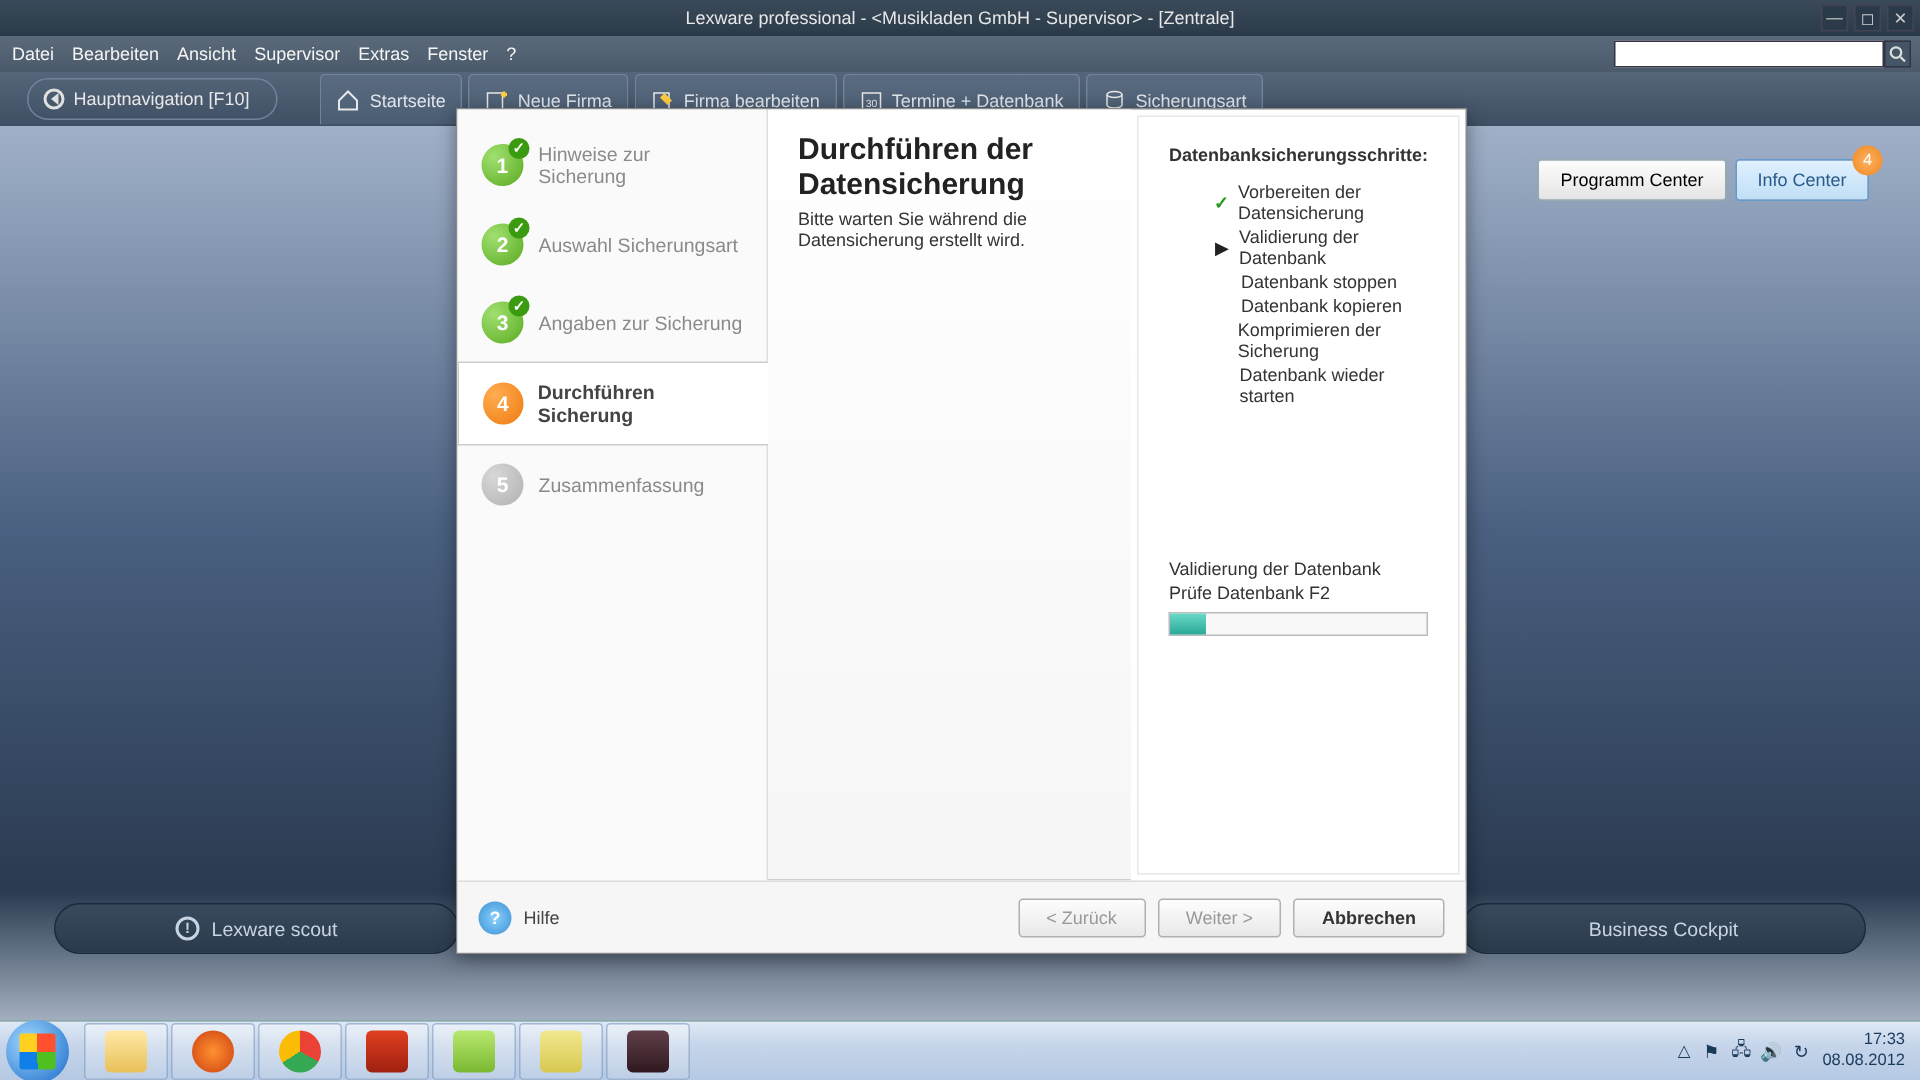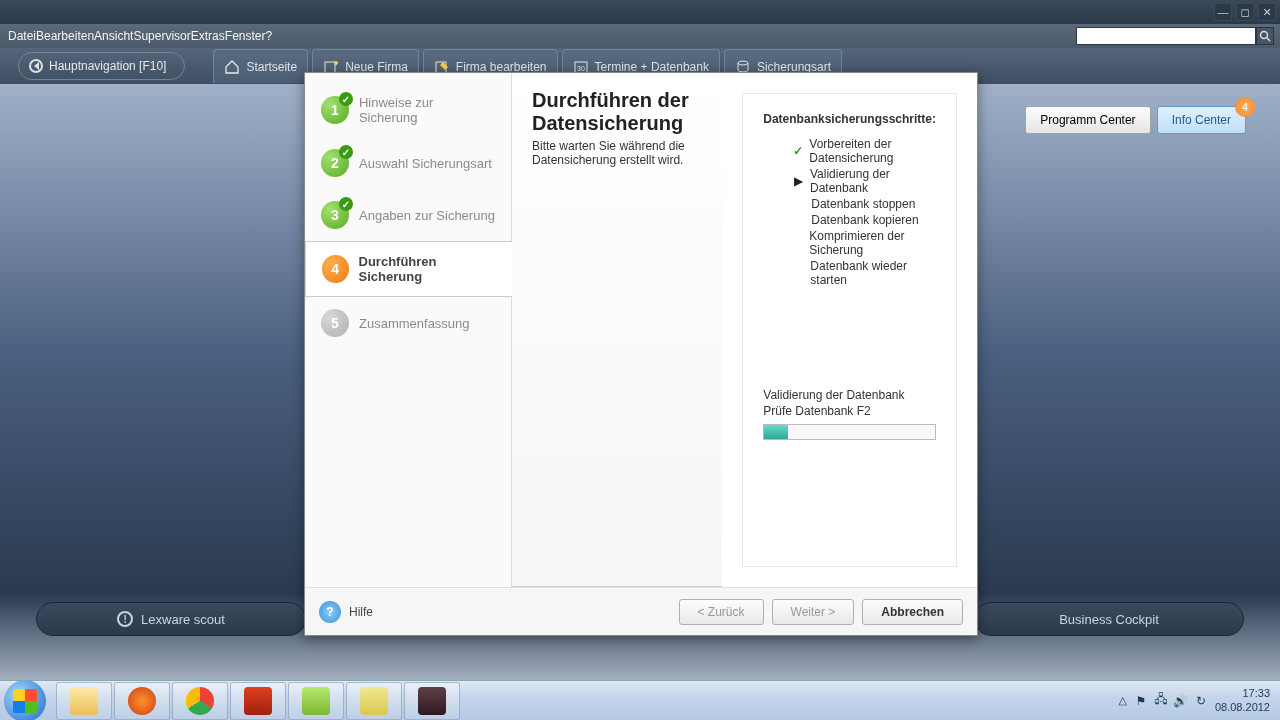--- a/index.html
+++ b/index.html
@@ -5,21 +5,21 @@
 * { margin: 0; padding: 0; box-sizing: border-box; font-family: "Segoe UI", Tahoma, sans-serif; }
 body { width: 1280px; height: 720px; overflow: hidden; background: #1a1a1a; position: relative; }
 
 
 .titlebar { height: 24px; background: linear-gradient(#3a4a5a, #2a3a48); display: flex; align-items: center; justify-content: center; position: relative; }
 .titlebar-text { color: #e8e8e8; font-size: 12px; }
 .win-controls { position: absolute; right: 4px; display: flex; gap: 4px; }
 .win-btn { width: 18px; height: 18px; background: #2a3a48; border: 1px solid #445; display: flex; align-items: center; justify-content: center; color: #ccc; font-size: 11px; cursor: pointer; }
 
 
-.menubar { height: 24px; background: linear-gradient(#5a6a7a, #4a5a6a); display: flex; align-items: center; padding: 0 8px; position: relative; }
+.menubar { height: 24px; background: linear-gradient(#5a6a7a, #4a5a6a); display: flex; align-items: center; padding: 0 8px; gap: 12px; position: relative; }
 .menu-item { color: #f5f5f5; font-size: 12px; cursor: pointer; }
 .search-box { position: absolute; right: 6px; display: flex; }
 .search-input { width: 180px; height: 18px; background: #fff; border: 1px solid #334; font-size: 11px; padding: 0 4px; }
 .search-btn { width: 18px; height: 18px; background: #445566; border: 1px solid #334; display: flex; align-items: center; justify-content: center; }
 
 
 .toolbar-row { height: 36px; background: linear-gradient(#55657a, #3f4f63); display: flex; align-items: center; position: relative; }
 .nav-pill { margin-left: 18px; height: 28px; padding: 0 18px 0 10px; border: 1px solid #72849a; border-radius: 14px; display: flex; align-items: center; gap: 6px; color: #e8e8e8; font-size: 12px; cursor: pointer; }
 .nav-pill-icon { width: 14px; height: 14px; border: 2px solid #e0e0e0; border-radius: 50%; position: relative; }
 .nav-pill-icon::after { content: ''; position: absolute; left: 3px; top: 1px; width: 0; height: 0; border-top: 4px solid transparent; border-bottom: 4px solid transparent; border-right: 5px solid #e0e0e0; }
@@ -49,21 +49,21 @@
 .step-num { width: 28px; height: 28px; border-radius: 50%; display: flex; align-items: center; justify-content: center; color: #fff; font-size: 14px; font-weight: bold; position: relative; }
 .step-num.done { background: radial-gradient(circle at 30% 30%, #a0e070, #5aaa20); }
 .step-num.done::after { content: '✓'; position: absolute; top: -4px; right: -4px; width: 14px; height: 14px; background: #3a9a10; border-radius: 50%; color: #fff; font-size: 10px; display: flex; align-items: center; justify-content: center; }
 .step-num.current { background: radial-gradient(circle at 30% 30%, #ffad50, #ee7a10); }
 .step-num.pending { background: radial-gradient(circle at 30% 30%, #d8d8d8, #b0b0b0); }
 
 .wizard-right { flex: 1; border-left: 1px solid #ddd; display: flex; }
 .wiz-header { padding: 16px 20px 18px; border-bottom: 1px solid #d0d0d0; background: linear-gradient(#fff, #f6f6f6); }
 .wiz-title { font-size: 20px; font-weight: bold; color: #222; margin-bottom: 4px; }
 .wiz-sub { font-size: 12px; color: #333; }
-.wiz-content { flex: 1; padding: 18px 20px; font-size: 12px; color: #333; margin: 20px; border: 1px solid #e8e8e8; background: #fff; }
+.wiz-content { flex: 1; padding: 18px 20px; font-size: 12px; color: #333; margin: 4px; border: 1px solid #e8e8e8; background: #fff; }
 .steps-heading { font-weight: bold; margin-bottom: 10px; }
 .dbstep-list { margin-left: 30px; }
 .dbstep { display: flex; align-items: center; gap: 6px; padding: 1px 0; }
 .dbstep .mark { width: 12px; display: inline-block; text-align: center; }
 .mark.check { color: #2a9a20; font-weight: bold; }
 .mark.arrow { color: #222; }
 .progress-block { margin-top: 100px; }
 .progress-label { margin-left: 6px; margin-bottom: 2px; }
 .progress-line { margin-bottom: 2px; }
 .progress-bar { margin-top: 6px; height: 16px; border: 1px solid #bbb; background: #f8f8f8; position: relative; }
@@ -85,20 +85,21 @@
 .tb-icon { width: 28px; height: 28px; border-radius: 4px; }
 .tray { margin-left: auto; display: flex; align-items: center; gap: 6px; padding-right: 10px; font-size: 11px; color: #1a3a5a; }
 .tray-icons { display: flex; gap: 4px; }
 .tray-icons span { width: 16px; height: 16px; display: flex; align-items: center; justify-content: center; font-size: 12px; }
 .clock { text-align: right; line-height: 1.2; }
 </style>
 </head>
 <body>
 
 <div class="titlebar">
+  <span class="titlebar-text">Lexware professional - &lt;Musikladen GmbH - Supervisor&gt; - [Zentrale]</span>
   <div class="win-controls">
     <div class="win-btn">—</div>
     <div class="win-btn">◻</div>
     <div class="win-btn">✕</div>
   </div>
 </div>
 
 <div class="menubar">
   <span class="menu-item">Datei</span>
   <span class="menu-item">Bearbeiten</span>

